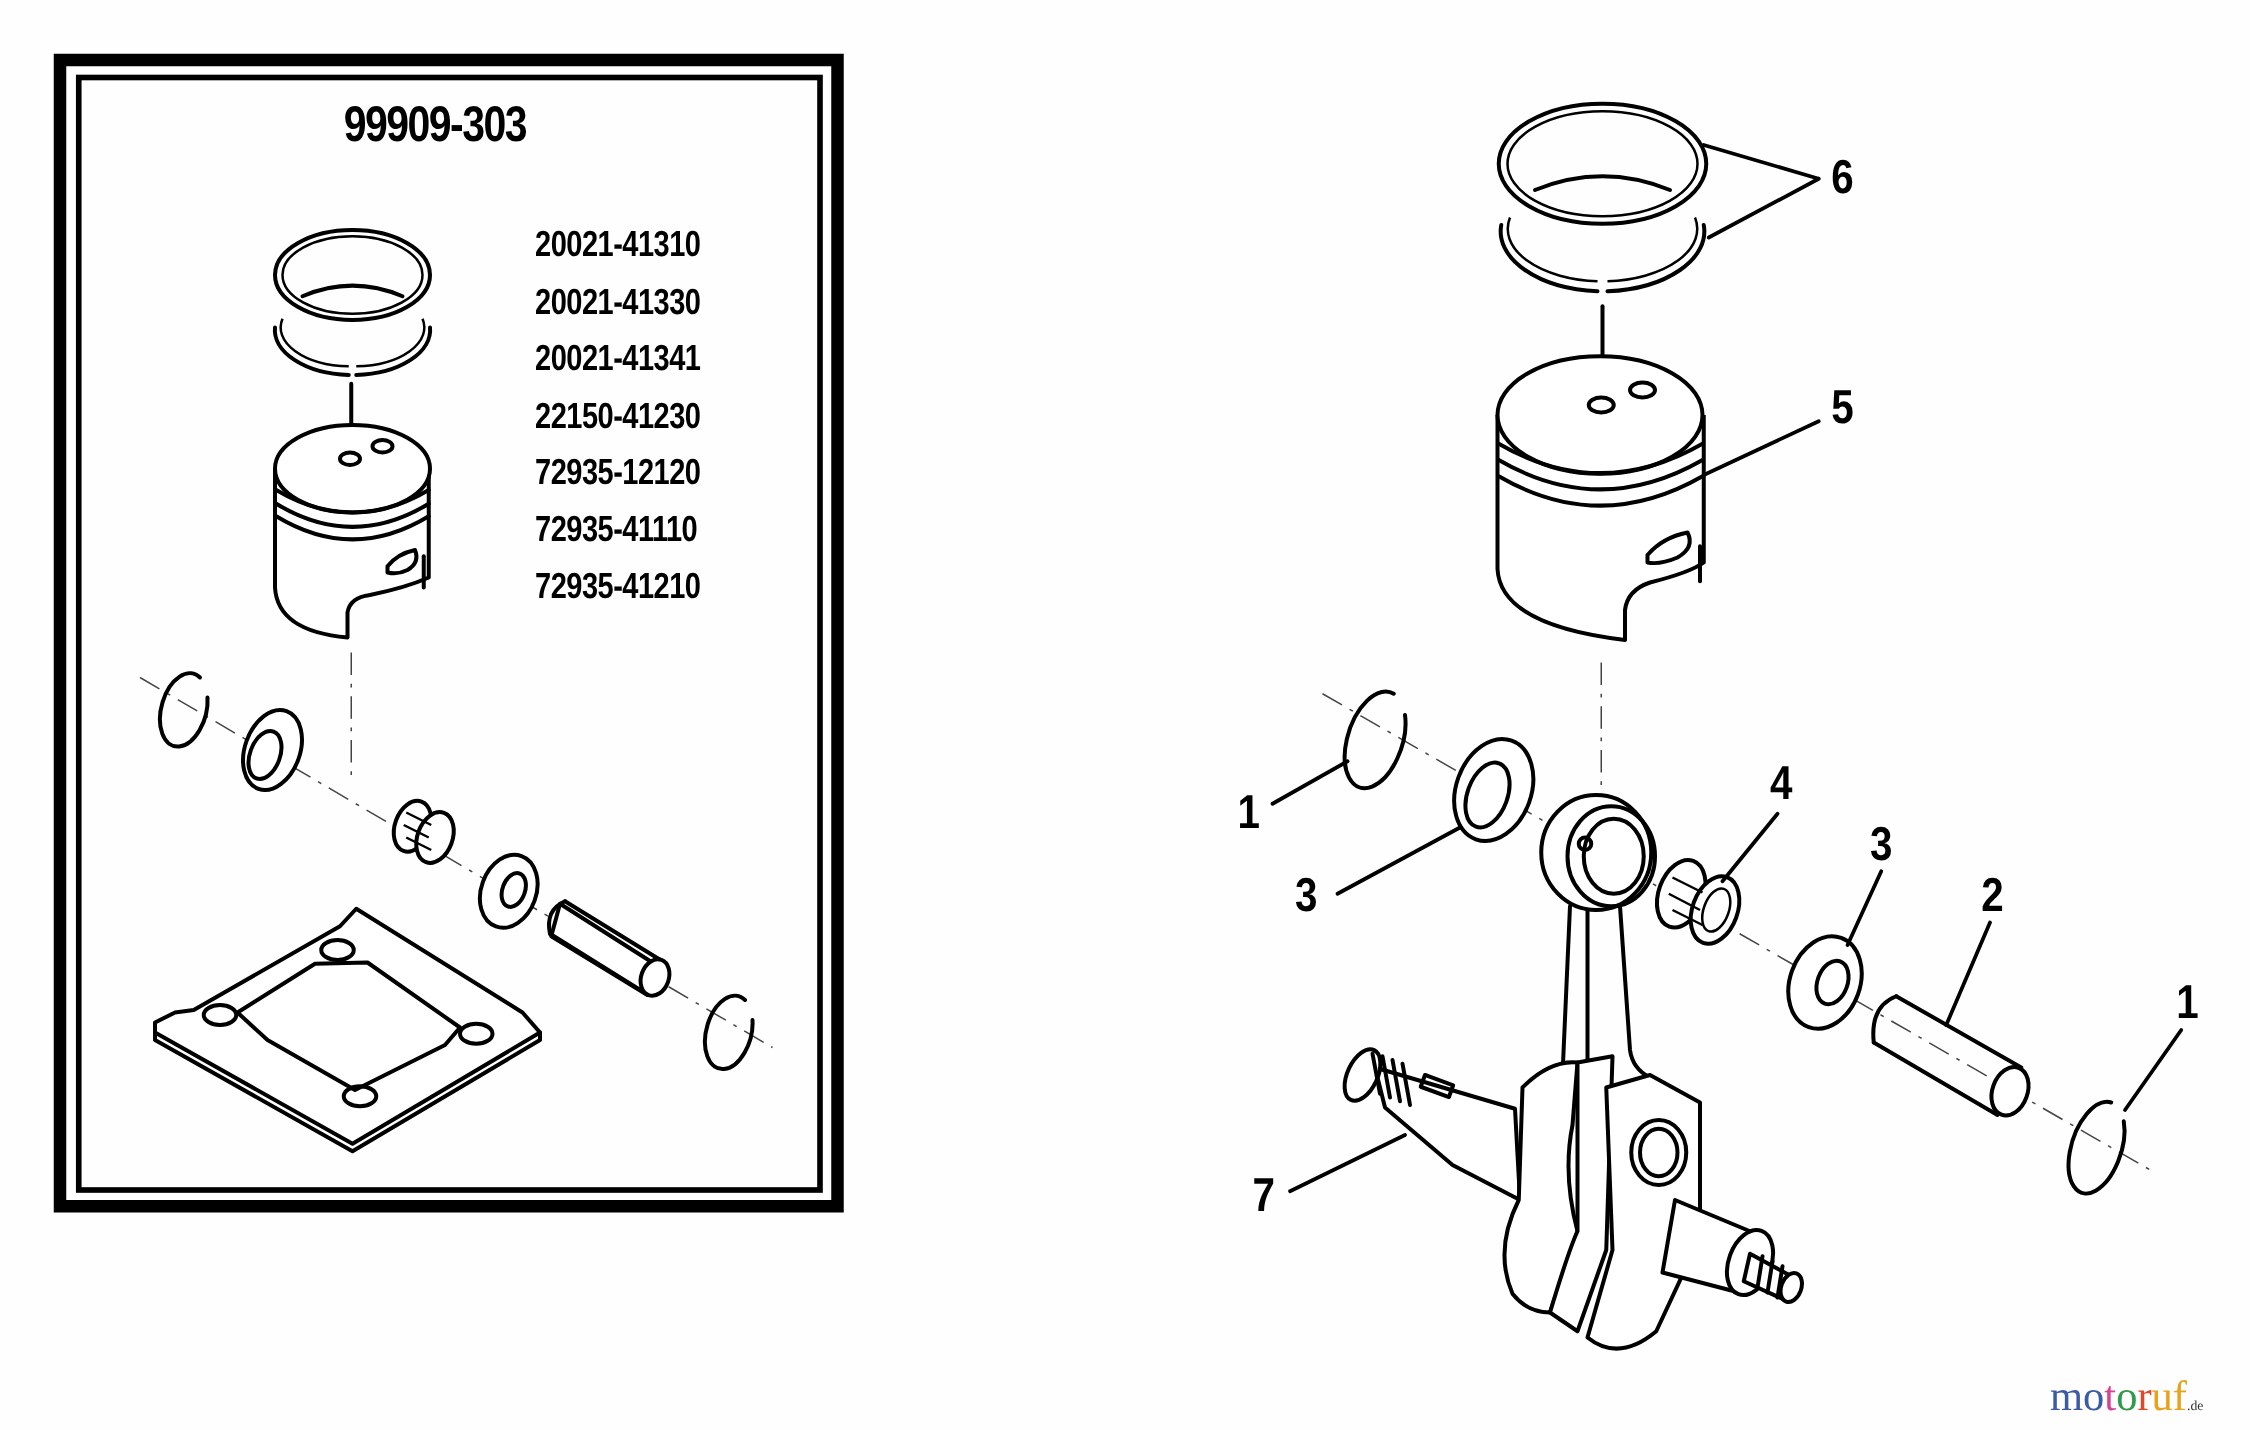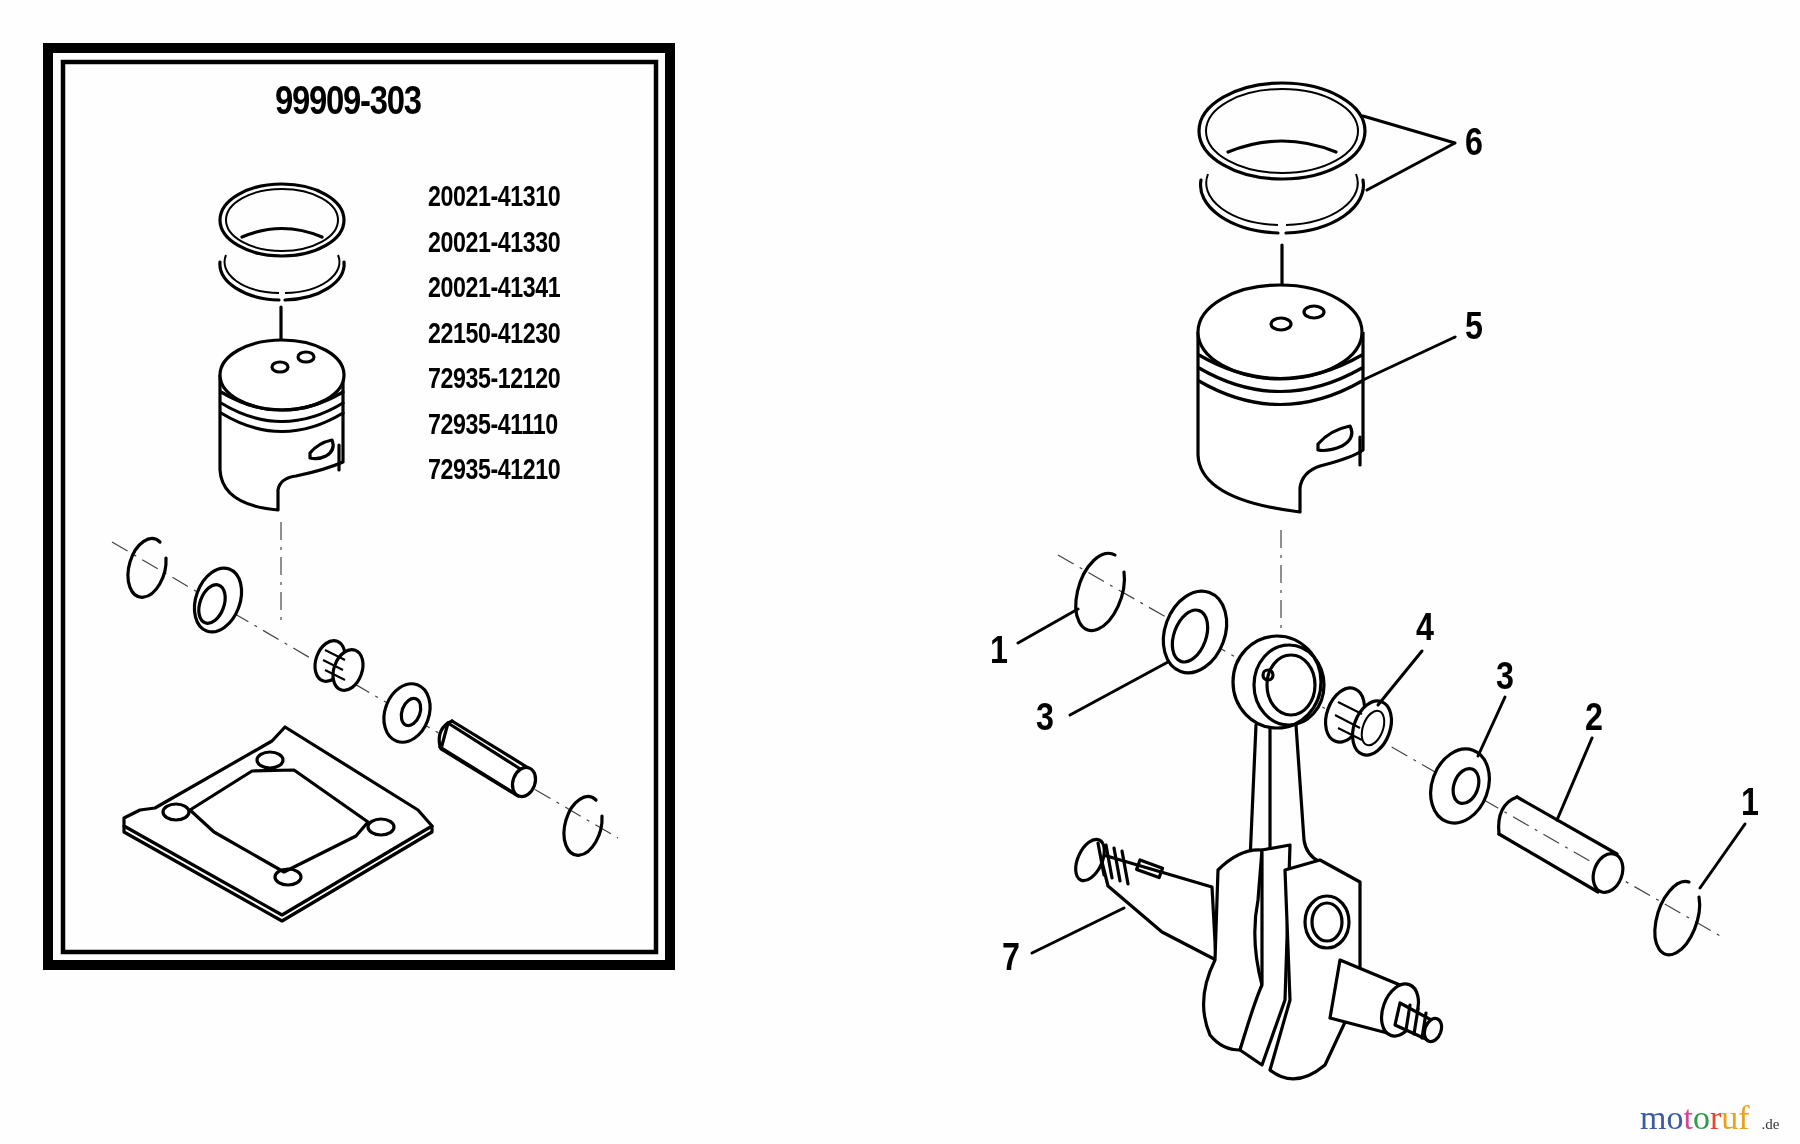--- a/index.html
+++ b/index.html
@@ -14,21 +14,21 @@
   .kit-title { position:absolute; left:275px; top:78px; font-size:40px; font-weight:bold;
                letter-spacing:-1.5px; transform:scaleX(0.82); transform-origin:left top;
                color:#000; }
   .pn { position:absolute; left:428px; font-size:29px; font-weight:bold; letter-spacing:-0.5px;
         transform:scaleX(0.8); transform-origin:left top; color:#000; line-height:30px; }
   .callout { position:absolute; font-size:38px; font-weight:bold; color:#000;
              transform:scaleX(0.85); transform-origin:left top; line-height:40px; }
   .wm { position:absolute; left:1640px; top:1100px; font-family:"Liberation Serif", serif;
         font-size:34px; line-height:36px; }
   .wm span { display:inline-block; }
-  .wm .de { font-size:15px; color:#333;margin-left:12px; }
+  .wm .de { font-size:11px; color:#333; }
 </style>
 </head>
 <body>
 
 <svg id="drawing" width="1800" height="1144" viewBox="0 0 1800 1144">
 
   <g>
     <rect x="48" y="48" width="622" height="917" fill="none" stroke="#000" stroke-width="10"></rect>
     <rect x="63" y="62" width="593" height="890" fill="none" stroke="#000" stroke-width="4.5"></rect>
   </g>

